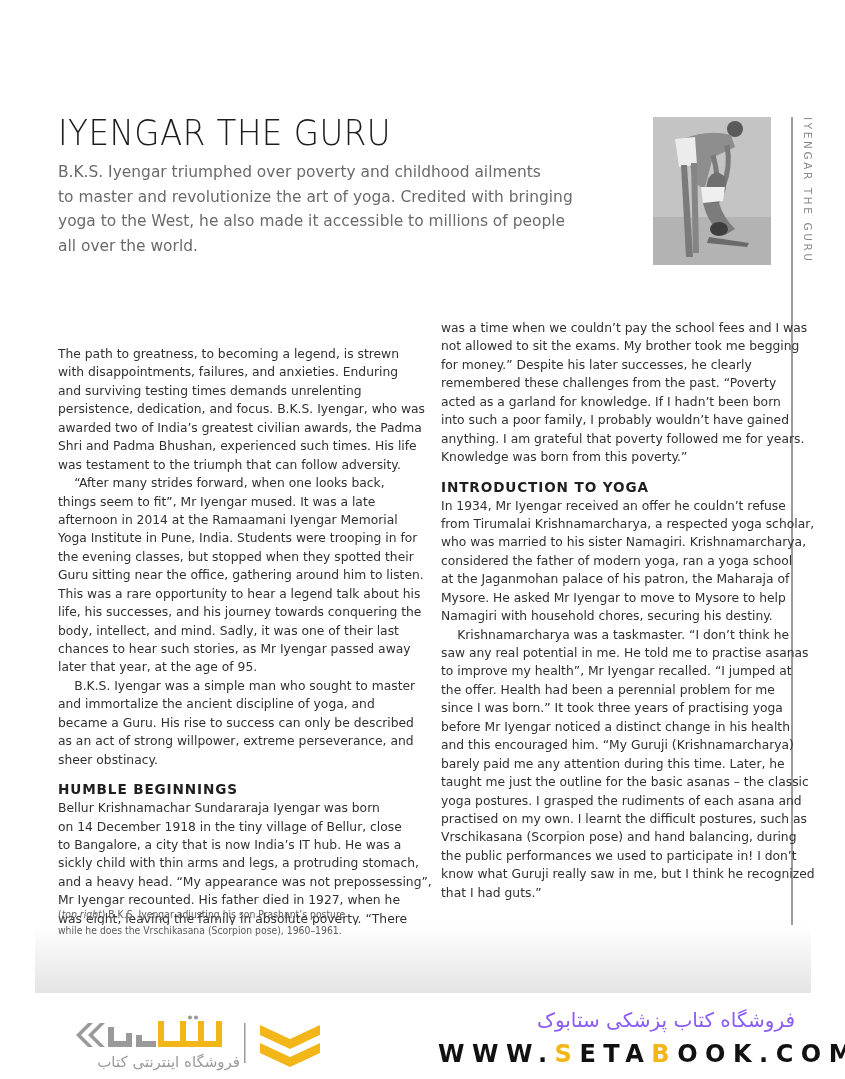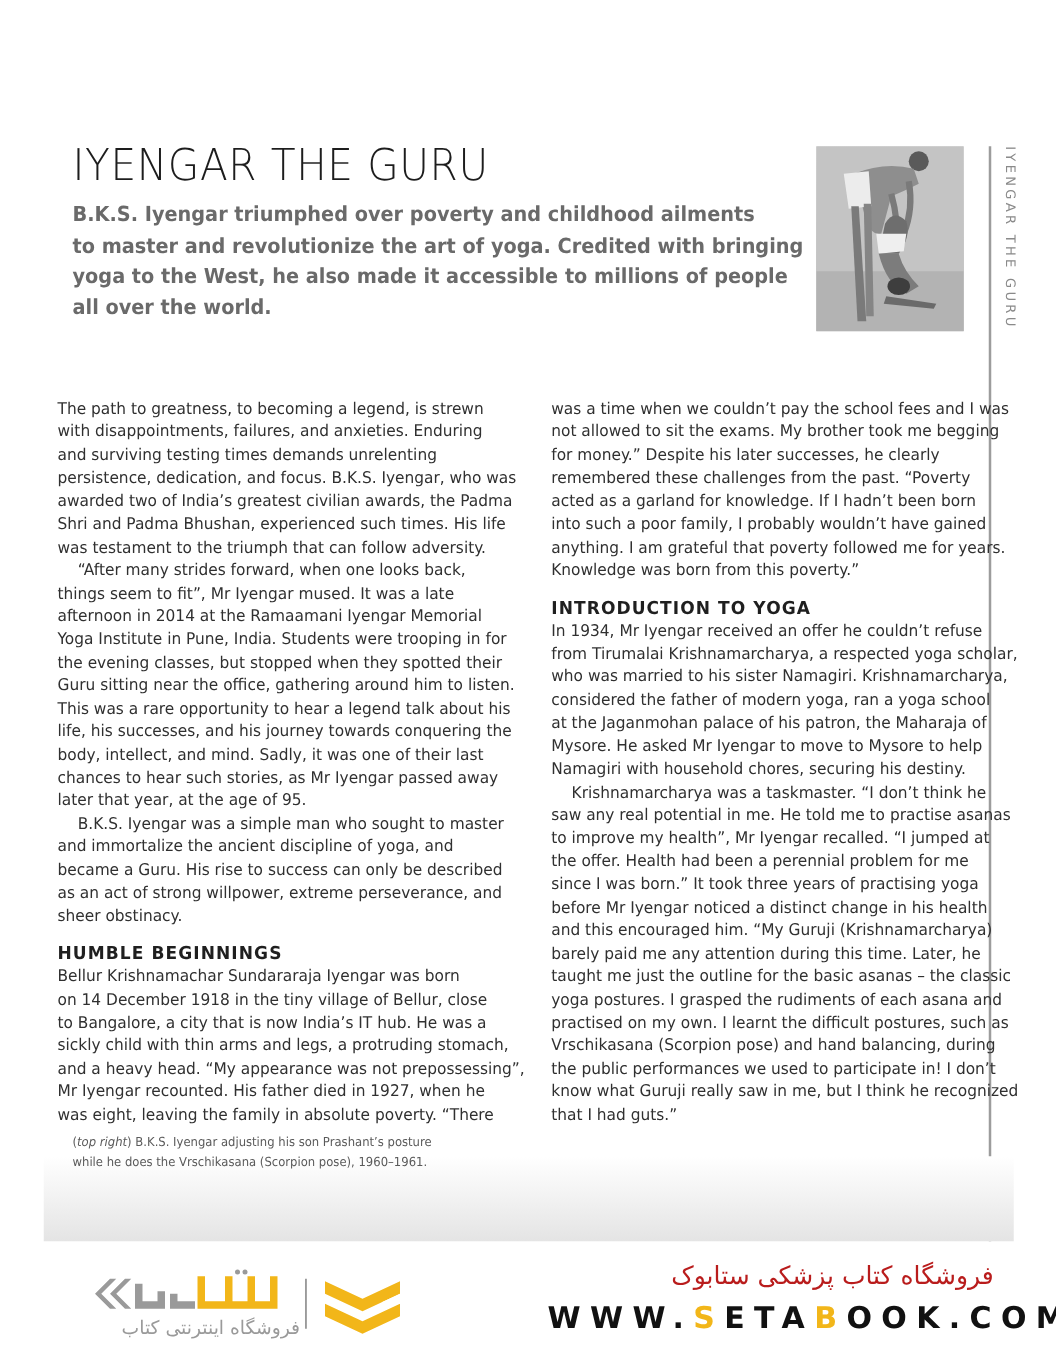--- a/index.html
+++ b/index.html
@@ -7,21 +7,21 @@
   body { position: relative; font-family: "DejaVu Sans", sans-serif; color: #2b2b2b; }
 
   .page-title {
     position: absolute; left: 58px; top: 113px;
     font-family: "DejaVu Sans", sans-serif; font-weight: 300;
     font-size: 35px; letter-spacing: 0.5px; color: #1d1d1d;
     transform: scaleX(0.93); transform-origin: left top; white-space: nowrap;
   }
   .standfirst {
     position: absolute; left: 58px; top: 160px; width: 580px;
-    font-size: 16.6px; line-height: 24.5px; color: #6a6a6a; font-weight: 700;
+    font-size: 16.6px; line-height: 24.5px; color: #6a6a6a; font-weight: 400;
   }
   .standfirst .line { display: block; white-space: nowrap; transform: scaleX(0.93); transform-origin: left center; }
 
   .photo {
     position: absolute; left: 653px; top: 117px; width: 118px; height: 148px;
     background: linear-gradient(180deg, #c9c9c9 0%, #b6b6b6 60%, #a8a8a8 100%);
     overflow: hidden;
   }
   .photo svg { width: 100%; height: 100%; display: block; }
 
@@ -29,21 +29,21 @@
     position: absolute; left: 791px; top: 117px; width: 2px; height: 876px;
     background: #9c9c9c;
   }
   .running-head {
     position: absolute; left: 798px; top: 117px; width: 16px; height: 145px;
     writing-mode: vertical-rl; font-size: 10.5px; letter-spacing: 2.6px; color: #8a8a8a;
     white-space: nowrap;
   }
 
   .col { position: absolute; top: 319px; width: 370px; font-size: 12.9px; line-height: 18.45px; color: #303030; }
-  .col.left { left: 46px; }
+  .col.left { left: 58px; margin-top: 26px; }
   .col.right { left: 441px; }
   .col .line { display: block; white-space: nowrap; transform: scaleX(0.955); transform-origin: left center; height: 18.45px; }
   .col .line.indent { padding-left: 17px; }
   .col .gap { display: block; height: 11px; }
   .col h2 {
     font-size: 14.2px; font-weight: bold; letter-spacing: 0.9px; color: #1f1f1f;
     line-height: 19px; height: 19px; white-space: nowrap; transform: scaleX(0.96); transform-origin: left center;
   }
 
   .caption-band {
@@ -54,21 +54,21 @@
     position: absolute; left: 58px; top: 907px; font-size: 10px; line-height: 16px; color: #5a5a5a;
   }
   .caption .line { display: block; white-space: nowrap; transform: scaleX(0.93); transform-origin: left center; }
   .caption em { font-style: italic; }
 
   .footer { position: absolute; left: 0; top: 995px; width: 845px; height: 84px; background: #ffffff; }
   .logo { position: absolute; left: 72px; top: 1015px; width: 265px; height: 58px; }
   .logo svg { width: 100%; height: 100%; display: block; }
   .store-name {
     position: absolute; left: 520px; top: 1008px; width: 275px; text-align: right;
-    font-size: 20px; color: #b91c1c; direction: rtl; font-family: "DejaVu Sans", sans-serif;
+    font-size: 20px; color: #8b5cf6; direction: rtl; font-family: "DejaVu Sans", sans-serif;
   }
   .store-url {
     position: absolute; left: 438px; top: 1040px; font-size: 24px; font-weight: bold;
     letter-spacing: 7.5px; color: #111111; white-space: nowrap;
   }
   .store-url .accent { color: #f2b619; }
 </style>
 </head>
 <body>
 

